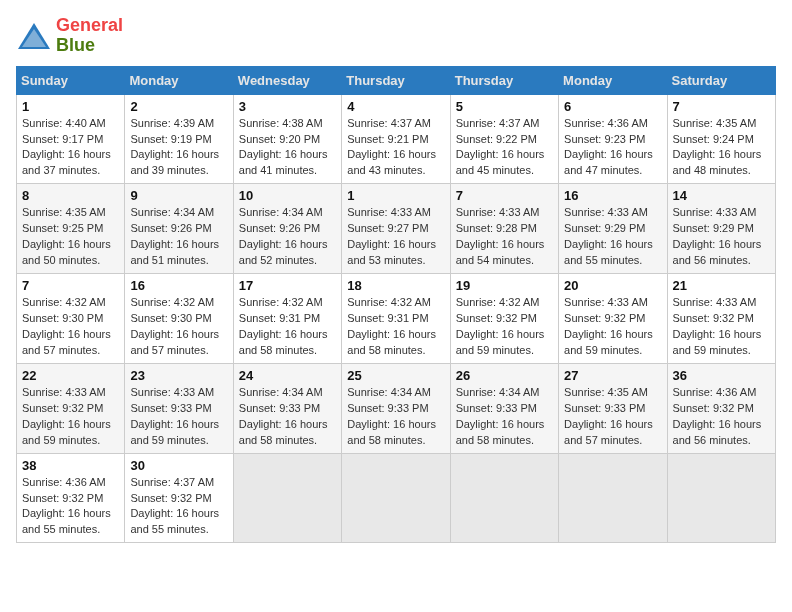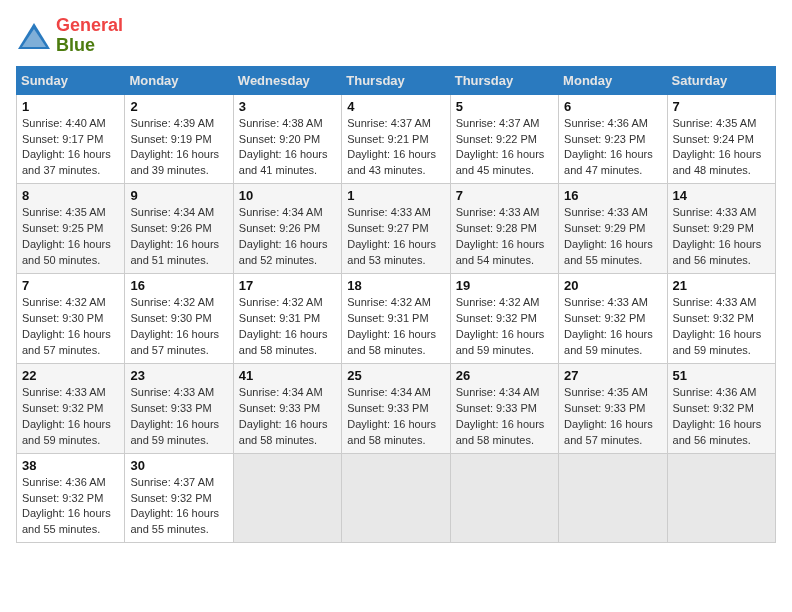--- a/index.html
+++ b/index.html
@@ -282,21 +282,21 @@
 and 59 minutes.</div>
         </td>
         <td>
           <span class="day-num">23</span>
           <div class="day-info" style="white-space: pre-line;">Sunrise: 4:33 AM
 Sunset: 9:33 PM
 Daylight: 16 hours
 and 59 minutes.</div>
         </td>
         <td>
-          <span class="day-num">41</span>
+          <span class="day-num">24</span>
           <div class="day-info" style="white-space: pre-line;">Sunrise: 4:34 AM
 Sunset: 9:33 PM
 Daylight: 16 hours
 and 58 minutes.</div>
         </td>
         <td>
           <span class="day-num">25</span>
           <div class="day-info" style="white-space: pre-line;">Sunrise: 4:34 AM
 Sunset: 9:33 PM
 Daylight: 16 hours
@@ -310,21 +310,21 @@
 and 58 minutes.</div>
         </td>
         <td>
           <span class="day-num">27</span>
           <div class="day-info" style="white-space: pre-line;">Sunrise: 4:35 AM
 Sunset: 9:33 PM
 Daylight: 16 hours
 and 57 minutes.</div>
         </td>
         <td>
-          <span class="day-num">51</span>
+          <span class="day-num">36</span>
           <div class="day-info" style="white-space: pre-line;">Sunrise: 4:36 AM
 Sunset: 9:32 PM
 Daylight: 16 hours
 and 56 minutes.</div>
         </td>
       </tr>
       <tr>
         <td>
           <span class="day-num">38</span>
           <div class="day-info" style="white-space: pre-line;">Sunrise: 4:36 AM

